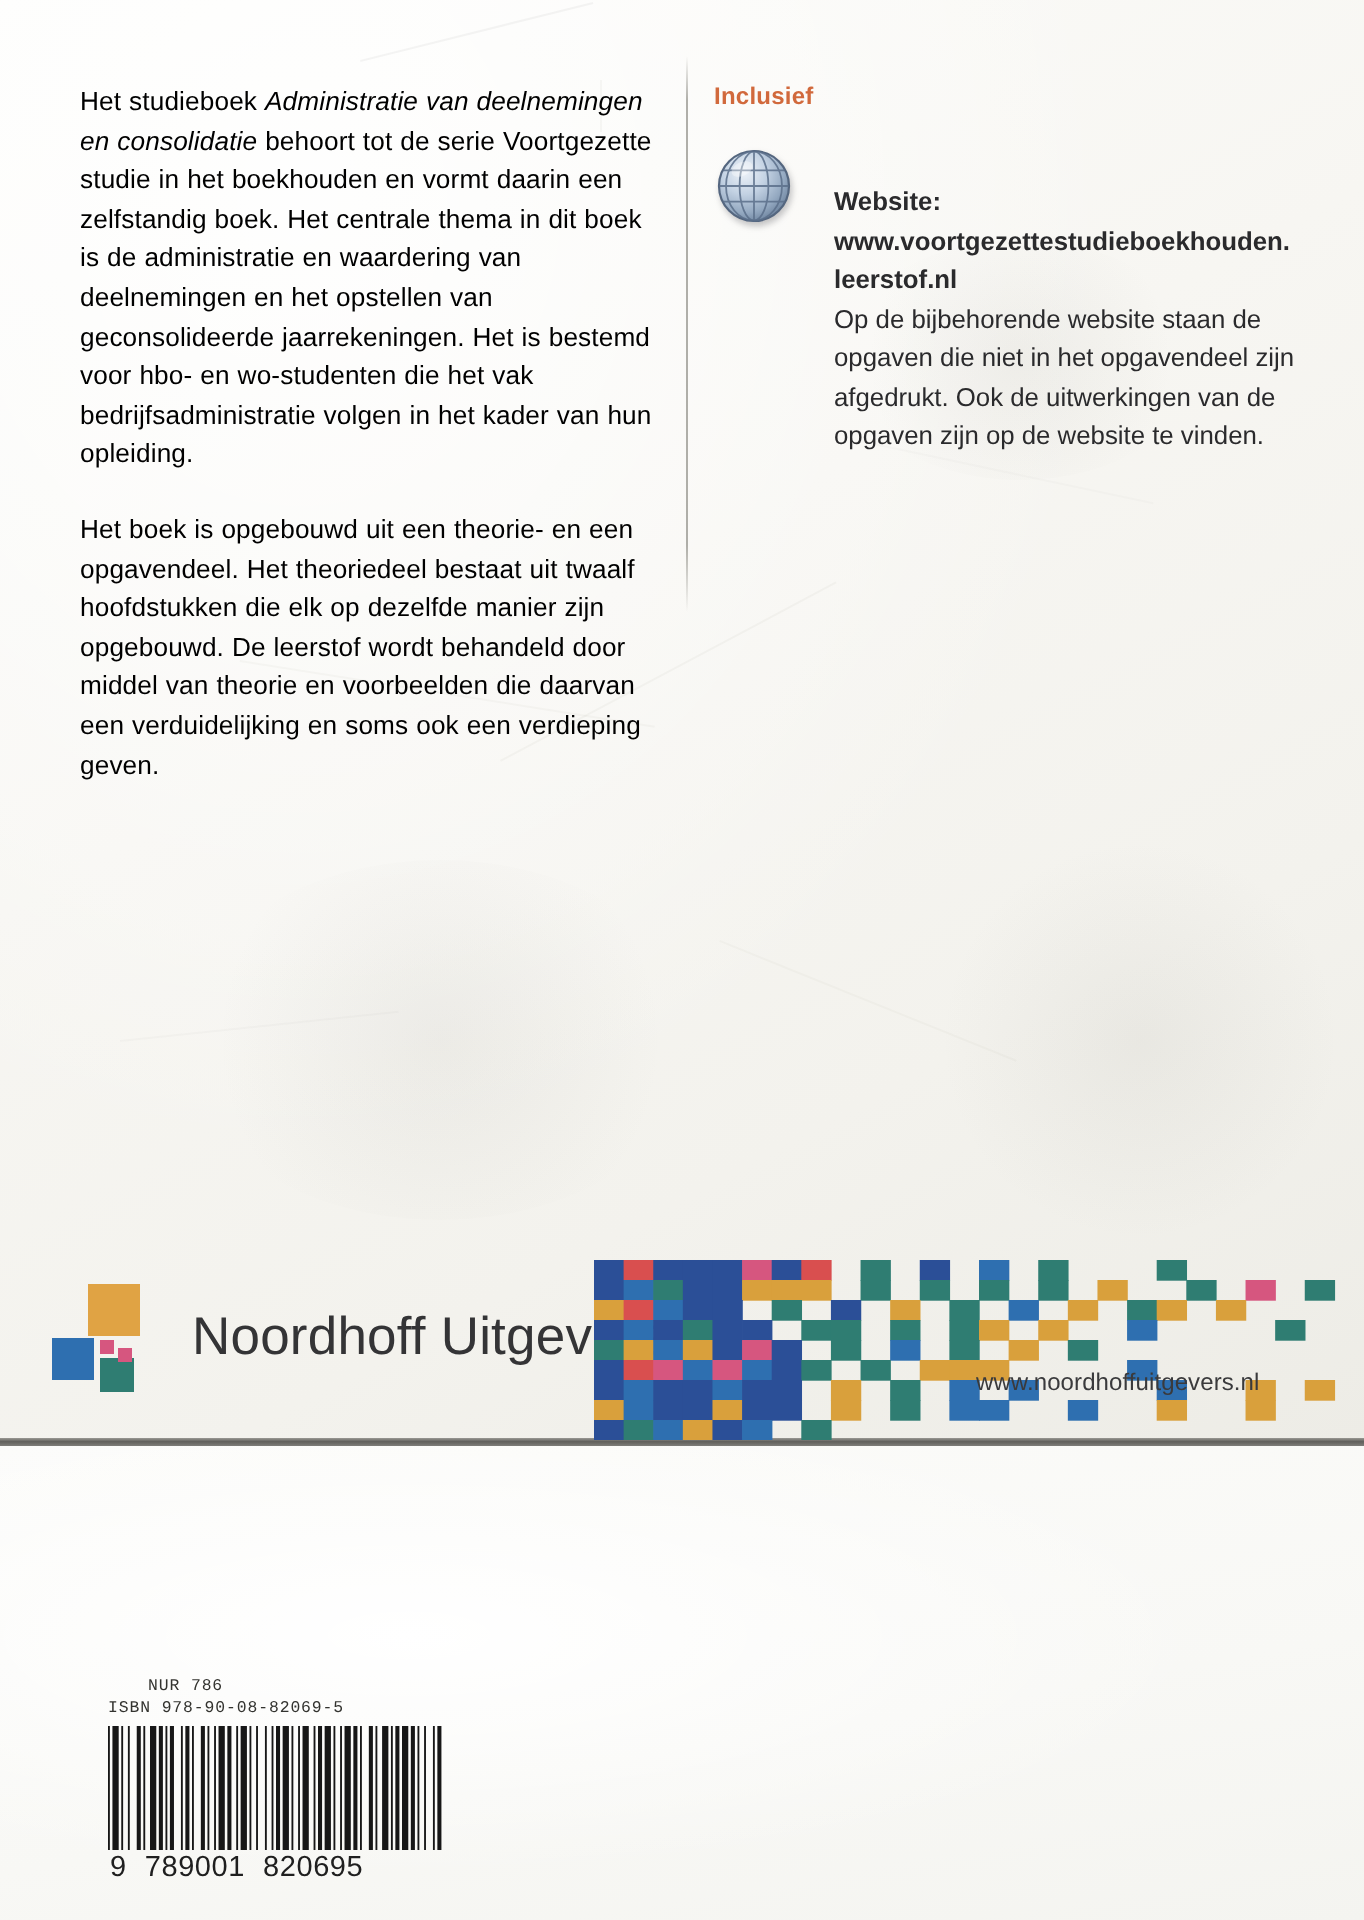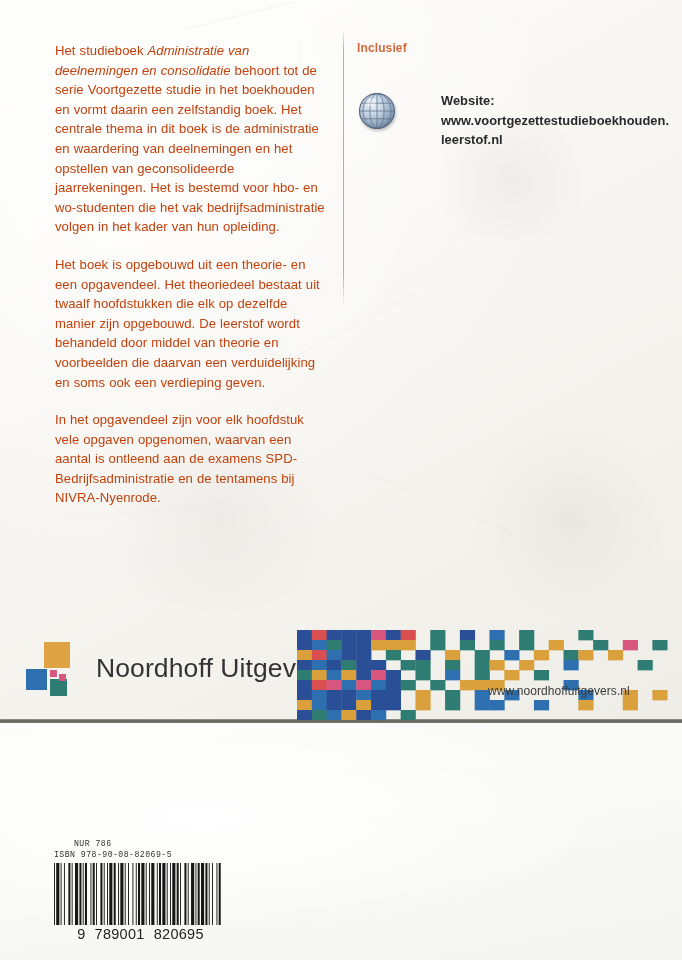--- a/index.html
+++ b/index.html
@@ -68,22 +68,22 @@
   
   .left-col {
     position: absolute;
     left: 40px;
     top: 41px;
     width: 288px;
   }
   .body-par {
     font-size: 13.1px;
     line-height: 19.6px;
-    color: #c2410c;
-    margin: 0 0 18px 15px;
+    color: #000000;
+    margin: 0 0 18px 0;
     letter-spacing: .005em;
     word-spacing: .02em;
   }
   .body-par:last-child { margin-bottom: 0; }
   .book-title-it {
     font-style: italic;
   }
 
   
   .v-divider {
@@ -104,22 +104,21 @@
   }
   .inclusief {
     font-size: 12px;
     font-weight: bold;
     color: #d1693c;
     letter-spacing: .01em;
     margin: 0 0 16px 0;
   }
   .web-row {
     display: flex;
-    align-items: center;
-    gap: 24px;
+    align-items: flex-start;
   }
   .globe-wrap {
     width: 44px;
     flex: 0 0 44px;
     padding-top: 2px;
   }
   .globe {
     display: block;
     filter: drop-shadow(1px 2px 1.5px rgba(90,90,95,0.35));
   }
@@ -215,21 +214,20 @@
     width: 168px;
   }
   .barcode-digits {
     font-family: "Liberation Sans", sans-serif;
     font-size: 14.5px;
     color: #1f1f1f;
     letter-spacing: .02em;
     margin-top: 1px;
     white-space: nowrap;
     padding-left: 1px;
-    text-align: center;
   }
   .barcode-digits .grp { margin-right: 9px; }
 </style>
 </head>
 <body>
 
 <div id="page">
 
   <div class="cover"></div>
 
@@ -248,21 +246,20 @@
 
   <div class="cover-bottom-edge"></div>
   <div class="below-cover"></div>
 
   <div class="left-col">
 
     <p class="body-par"><span>Het studieboek </span><span class="book-title-it">Administratie van deelnemingen en consolidatie</span><span> behoort tot de serie Voortgezette studie in het boekhouden en vormt daarin een zelfstandig boek. Het centrale thema in dit boek is de administratie en waardering van deelnemingen en het opstellen van geconsolideerde jaarrekeningen. Het is bestemd voor hbo- en wo-studenten die het vak bedrijfsadministratie volgen in het kader van hun opleiding.</span></p>
 
     <p class="body-par">Het boek is opgebouwd uit een theorie- en een opgavendeel. Het theoriedeel bestaat uit twaalf hoofdstukken die elk op dezelfde manier zijn opgebouwd. De leerstof wordt behandeld door middel van theorie en voorbeelden die daarvan een verduidelijking en soms ook een verdieping geven.</p>
 
-    <p class="body-par">In het opgavendeel zijn voor elk hoofdstuk vele opgaven opgenomen, waarvan een aantal is ontleend aan de examens SPD-Bedrijfsadministratie en de tentamens bij NIVRA-Nyenrode.</p>
   </div>
 
   <div class="v-divider"></div>
 
   <div class="right-col">
     <div class="inclusief">Inclusief</div>
 
     <div class="web-row">
       <div class="globe-wrap">
         <svg class="globe" width="40" height="40" viewBox="0 0 40 40" aria-hidden="true">
@@ -285,20 +282,21 @@
             <path d="M4.6 27.8 H35.4"></path>
           </g>
           <ellipse cx="14" cy="11.5" rx="5.6" ry="3.4" fill="#ffffff" opacity=".35" transform="rotate(-25 14 11.5)"></ellipse>
         </svg>
       </div>
 
       <div class="web-text">
         <div class="web-line bold">Website:</div>
         <div class="web-line bold">www.voortgezettestudieboekhouden.</div>
         <div class="web-line bold">leerstof.nl</div>
+        <p class="web-par">Op de bijbehorende website staan de opgaven die niet in het opgavendeel zijn afgedrukt. Ook de uitwerkingen van de opgaven zijn op de website te vinden.</p>
       </div>
     </div>
   </div>
 
   <div class="logo-block">
     <div class="logo-mark">
       <i class="lm-orange"></i>
       <i class="lm-blue"></i>
       <i class="lm-teal"></i>
       <i class="lm-pink1"></i>

